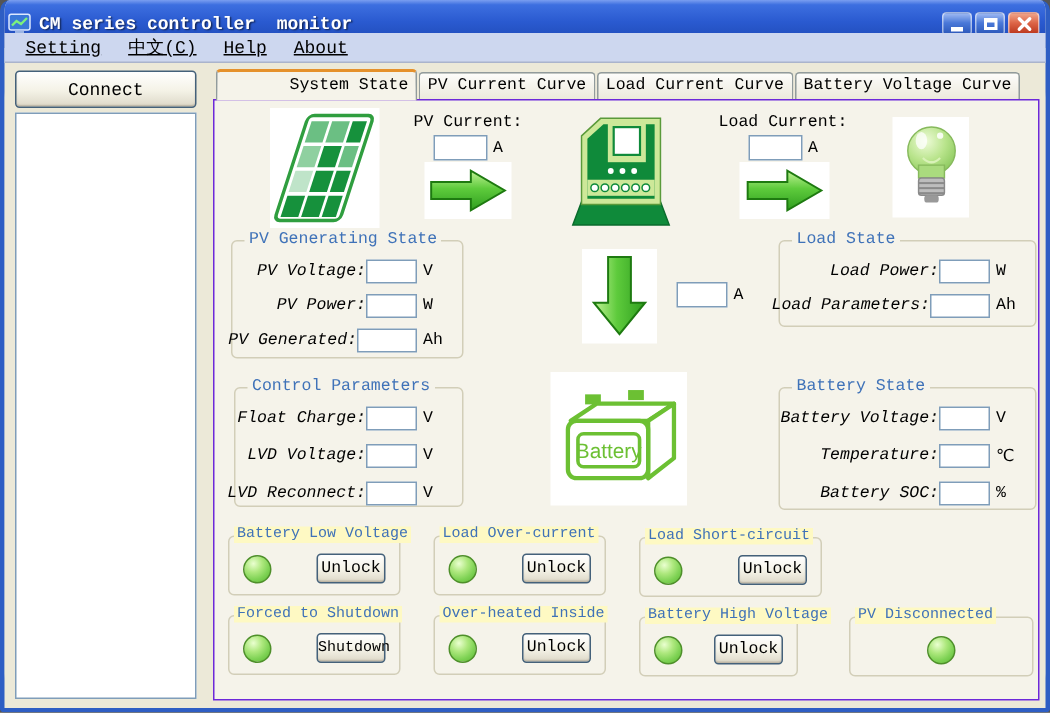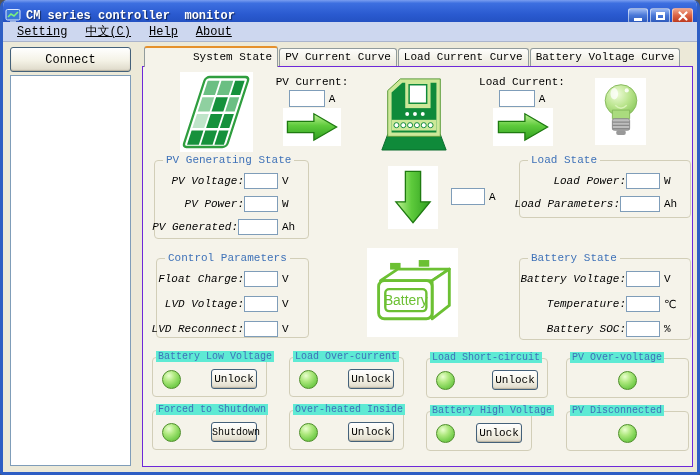--- a/index.html
+++ b/index.html
@@ -79,21 +79,21 @@
   .glabel{font-size:11px;white-space:nowrap;text-align:right;padding-right:0;flex:1;font-style:italic;}
   .gfield{width:34px;height:16px;border:1px solid #7f9db9;background:#fff;
     font-family:inherit;font-size:11px;padding:0 2px;flex:none;}
   .gfield.w{width:40px;}
   .gunit{width:24px;padding-left:4px;font-size:11px;flex:none;}
   
   .bcur{position:absolute;left:288px;top:119px;width:112px;}
   .bcur .frow{justify-content:flex-start;margin-left:20px;}
   
   .alarm{position:absolute;height:40px;border:1px solid #d2ceb8;border-radius:4px;}
-  .atitle{position:absolute;top:-7px;left:3px;background:#5eead4;padding:0 2px;
+  .atitle{position:absolute;top:-7px;left:3px;background:#fef9c3;padding:0 2px;
     color:#3f72b8;font-size:10px;white-space:nowrap;}
   .arow{display:flex;align-items:center;height:100%;padding:4px 9px 0;justify-content:space-between;}
   .arow.center{justify-content:center;}
   .led{width:19px;height:19px;border-radius:50%;flex:none;
     border:1px solid #4e8f2a;
     background:radial-gradient(circle at 35% 28%,#eaffd0 0%,#aee87e 35%,#7ed254 65%,#58b531 100%);}
   .abtn{width:46px;height:20px;font-size:11px;padding:0;}
 </style>
 </head>
 <body>
@@ -364,26 +364,20 @@
             <button class="xp-btn abtn">Unlock</button>
           </div>
         </div>
         <div class="alarm" style="left:283px;top:291px;width:122px">
           <span class="atitle">Load Short-circuit</span>
           <div class="arow">
             <span class="led"></span>
             <button class="xp-btn abtn">Unlock</button>
           </div>
         </div>
-        <div class="alarm" style="left:423px;top:291px;width:123px">
-          <span class="atitle">PV Over-voltage</span>
-          <div class="arow center">
-            <span class="led"></span>
-          </div>
-        </div>
 
         <div class="alarm" style="left:9px;top:343px;width:115px">
           <span class="atitle">Forced to Shutdown</span>
           <div class="arow">
             <span class="led"></span>
             <button class="xp-btn abtn" style="font-size:10px">Shutdown</button>
           </div>
         </div>
         <div class="alarm" style="left:146px;top:343px;width:115px">
           <span class="atitle">Over-heated Inside</span>

